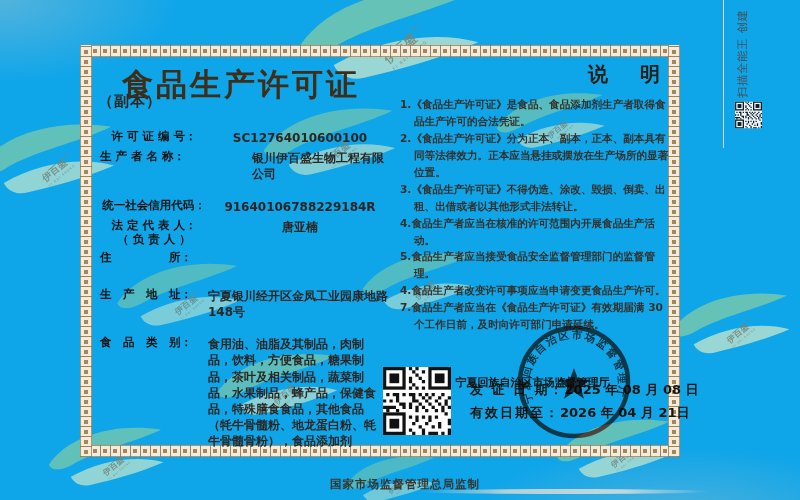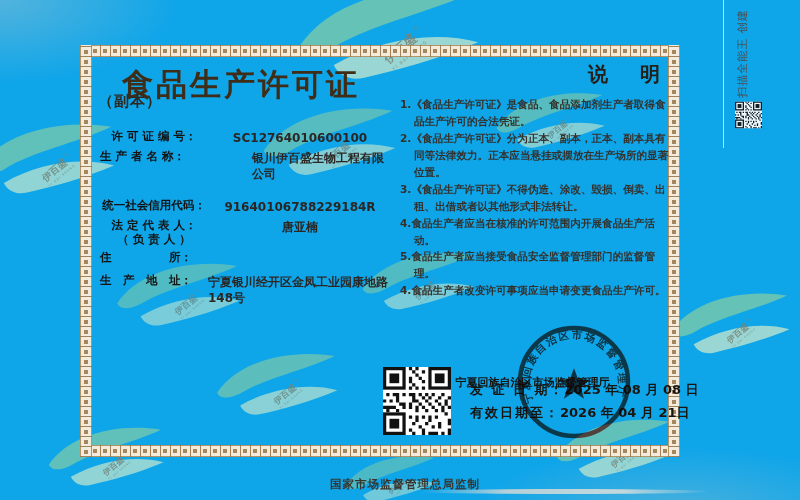--- a/index.html
+++ b/index.html
@@ -39,21 +39,21 @@
 
   .title{position:absolute;left:98px;top:64px;width:286px;text-align:center;
     font-size:31px;font-weight:bold;color:#3f2d18;letter-spacing:3px;}
   .subtitle{position:absolute;left:98px;top:92px;width:286px;text-align:left;
     font-size:15px;font-weight:bold;color:#2d2922;letter-spacing:1px;}
 
   .fields{position:absolute;left:100px;top:129px;width:292px;}
   .frow{display:flex;align-items:flex-start;}
   .flabel{flex:0 0 108px;font-size:11.5px;font-weight:bold;color:#141210;line-height:1.25;white-space:nowrap;}
   .fvalue{flex:1;font-size:12px;font-weight:700;color:#2b2623;line-height:1.35;padding-top:1px;}
-  .mb2{margin-bottom:3px;text-align:center;}  .mb14{margin-bottom:15px;gap:44px;}  .mb10{margin-bottom:9px;align-items:flex-end;}  .mb16{margin-bottom:15px;}
+  .mb2{margin-bottom:3px;text-align:center;}  .mb14{margin-bottom:15px;gap:44px;}  .mb10{margin-bottom:23px;align-items:flex-end;}  .mb16{margin-bottom:15px;}
   .lbl2{display:block;}
 
   .notes-title{position:absolute;left:400px;top:61px;width:266px;text-align:right;
     font-size:20px;font-weight:bold;color:#242019;letter-spacing:6px;}
   .notes{position:absolute;left:400px;top:96px;width:274px;}
   .note{font-size:10.6px;font-weight:600;color:#35302a;line-height:1.6;
     padding-left:14px;text-indent:-14px;}
 
   .issuer{position:absolute;left:398px;top:347px;font-size:11.5px;font-weight:bold;color:#17140f;margin-top:28px;}
   .issuer .val{font-size:11px;}
@@ -174,30 +174,35 @@
       <span class="flabel"><span>法 定 代 表 人：</span><span class="lbl2">（ 负 责 人 ）</span></span>
       <span class="fvalue">唐亚楠</span>
     </div>
     <div class="frow mb10">
       <span class="flabel">住　　　　　所：</span>
     </div>
     <div class="frow mb16">
       <span class="flabel">生　产　地　址：</span>
       <span class="fvalue">宁夏银川经开区金凤工业园康地路148号</span>
     </div>
+    <div class="frow">
+      <span class="flabel">食　品　类　别：</span>
+      <span class="fvalue" style="flex-basis:178px;flex-grow:0;">食用油、油脂及其制品，肉制品，饮料，方便食品，糖果制品，茶叶及相关制品，蔬菜制品，水果制品，蜂产品，保健食品，特殊膳食食品，其他食品（牦牛骨髓粉、地龙蛋白粉、牦牛骨髓骨粉），食品添加剂</span>
+    </div>
   </div>
 
   <div class="notes-title">说　明</div>
   <div class="notes">
     <div class="note">1.《食品生产许可证》是食品、食品添加剂生产者取得食品生产许可的合法凭证。</div>
     <div class="note">2.《食品生产许可证》分为正本、副本，正本、副本具有同等法律效力。正本应当悬挂或摆放在生产场所的显著位置。</div>
     <div class="note">3.《食品生产许可证》不得伪造、涂改、毁损、倒卖、出租、出借或者以其他形式非法转让。</div>
     <div class="note">4.食品生产者应当在核准的许可范围内开展食品生产活动。</div>
     <div class="note">5.食品生产者应当接受食品安全监督管理部门的监督管理。</div>
     <div class="note">4.食品生产者改变许可事项应当申请变更食品生产许可。</div>
+    <div class="note">7.食品生产者应当在《食品生产许可证》有效期届满 30 个工作日前，及时向许可部门申请延续。</div>
   </div>
 
   <div class="issuer">
     <span>发证机关：</span><span class="val">宁夏回族自治区市场监督管理厅</span>
   </div>
 
   <svg class="qr-big" viewBox="0 0 21 21">
       <use href="#qr"></use>
     </svg>
 

